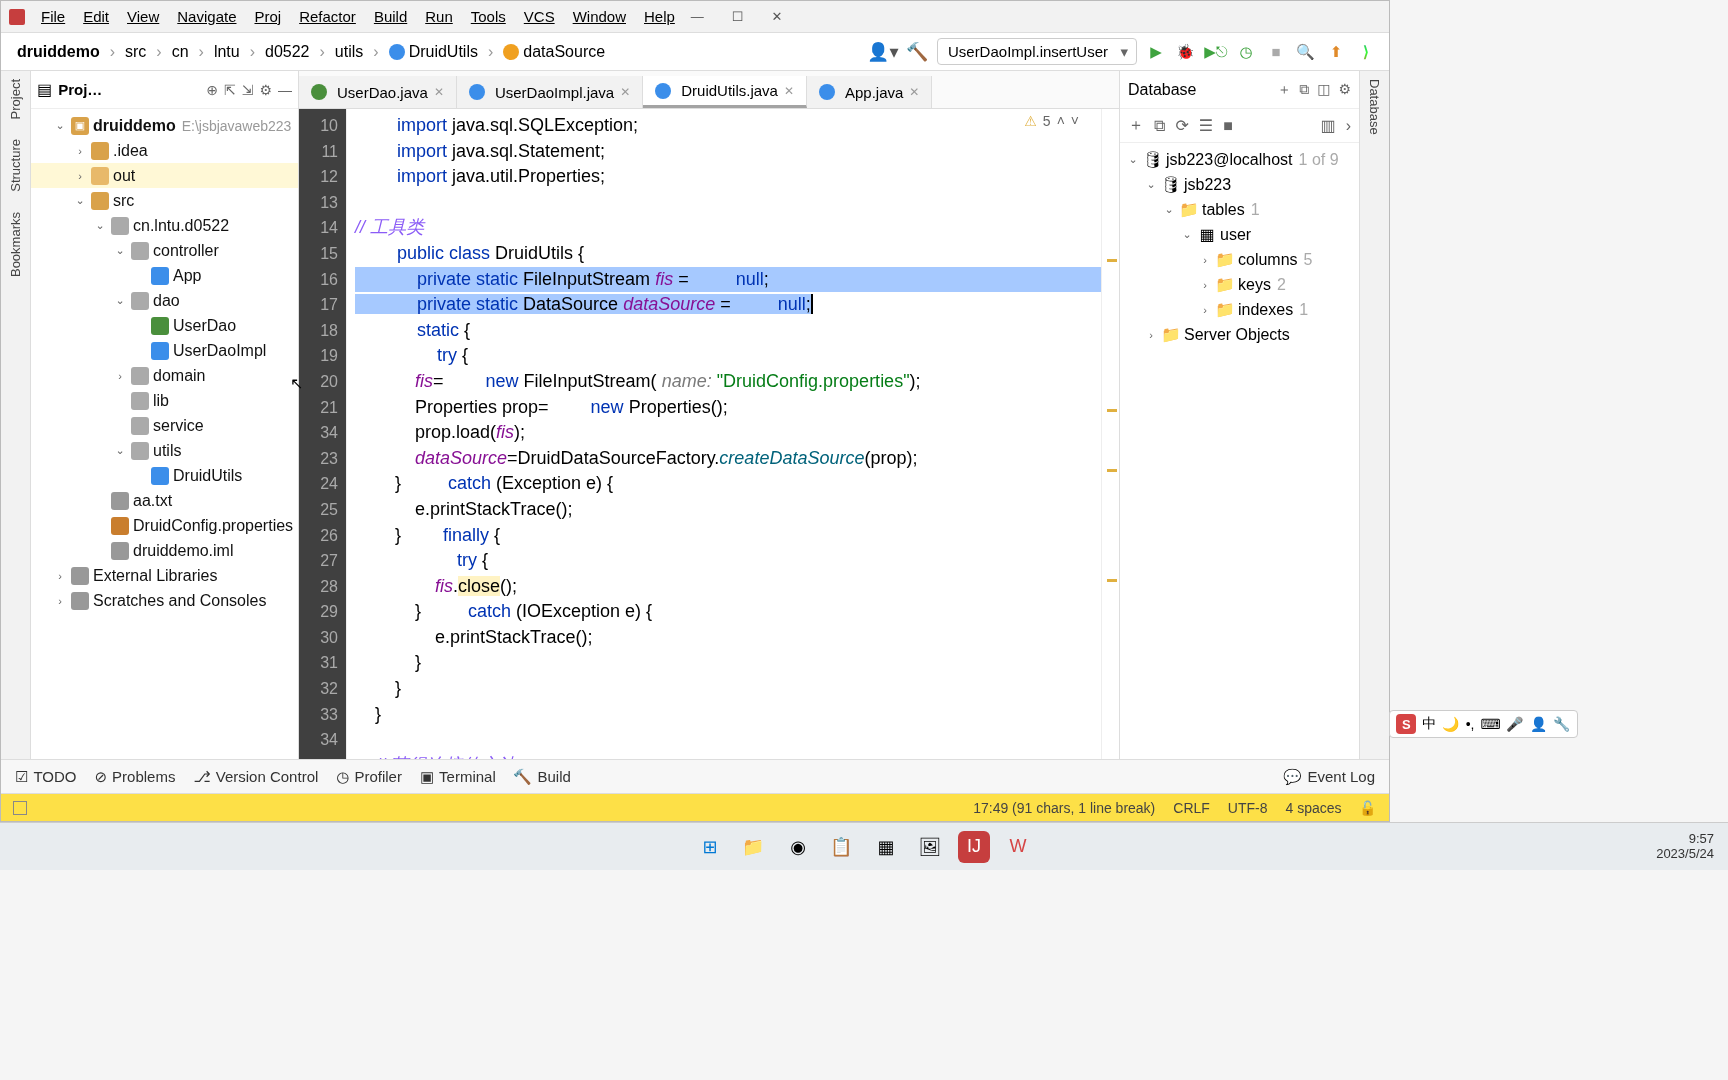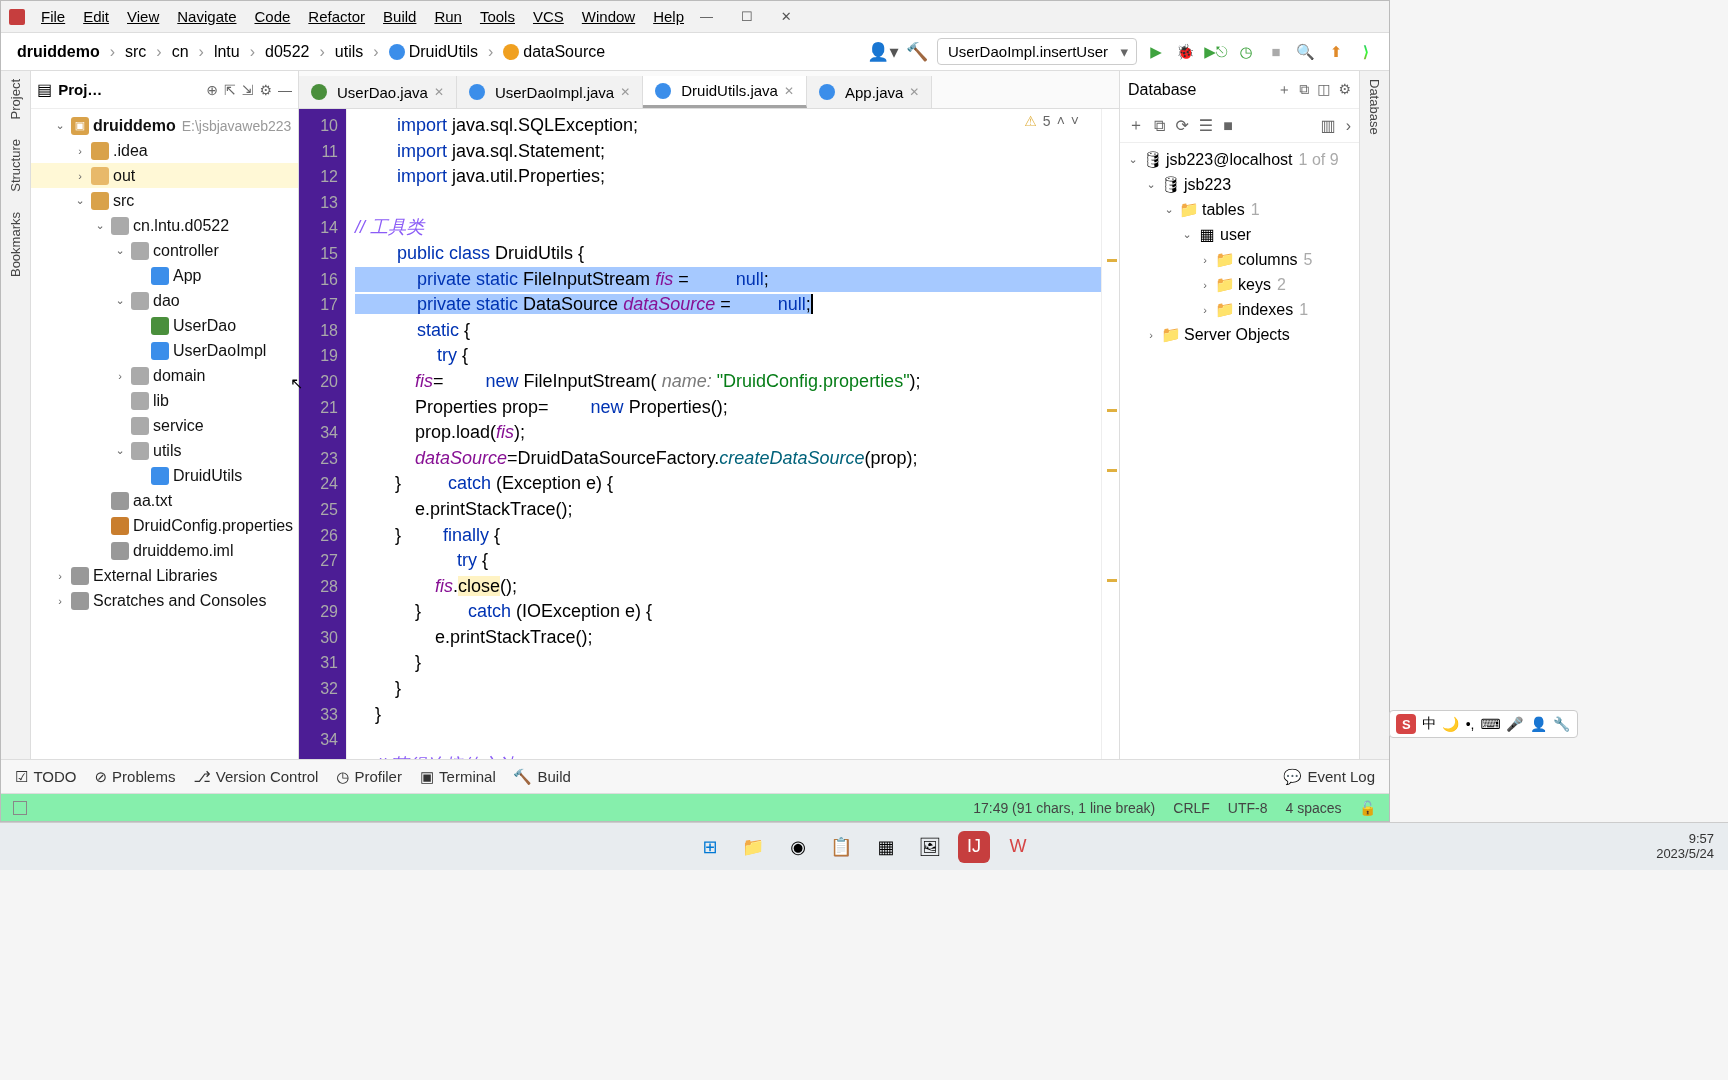--- a/index.html
+++ b/index.html
@@ -67,21 +67,21 @@
 .ind-1 { padding-left: 22px; } .ind-2 { padding-left: 42px; } .ind-3 { padding-left: 62px; }
 .ind-4 { padding-left: 82px; } .ind-5 { padding-left: 102px; text-align: right; }
 
 
 .editor-area { flex: 1; display: flex; flex-direction: column; }
 .editor-tabs { height: 38px; display: flex; align-items: flex-end; border-bottom: 1px solid #ddd; background: #fafafa; }
 .etab { display: flex; align-items: center; gap: 6px; padding: 6px 12px; border-right: 1px solid #ddd; font-size: 15px; cursor: pointer; background: #f2f2f2; }
 .etab.active { background: #fff; border-bottom: 3px solid #a3a3a3; }
 .etab .close { color: #999; font-size: 12px; }
 .editor-body { flex: 1; display: flex; overflow: hidden; background: #fff; }
-.gutter { width: 48px; background: #4c1d95; border-right: 1px solid #eee; text-align: right; padding: 4px 8px 0 0; color: #aaa; font-family: "Consolas", monospace; font-size: 16px; line-height: 25.6px; }
+.gutter { width: 48px; background: #404040; border-right: 1px solid #eee; text-align: right; padding: 4px 8px 0 0; color: #aaa; font-family: "Consolas", monospace; font-size: 16px; line-height: 25.6px; }
 .code { flex: 1; font-family: "Consolas", monospace; font-size: 18px; line-height: 25.6px; padding: 4px 0 0 8px; position: relative; white-space: pre; overflow: hidden; }
 .code .kw { color: #0033b3; margin-left: 42px; }
 .code .field { color: #871094; font-style: italic; }
 .code .str { color: #067d17; }
 .code .cmt { color: #8b5cf6; font-style: italic; }
 .code .param { color: #7a7a7a; font-style: italic; }
 .code .mital { color: #00627a; font-style: italic; }
 .code .bg-sel { background: #a6c9ff; }
 .code .cursor { border-left: 2px solid #000; }
 .code .warn-bg { background: #fff3c4; }
@@ -103,21 +103,21 @@
 .db-row .arrow { width: 14px; text-align: center; color: #666; font-size: 11px; }
 .db-row .dicon { width: 18px; height: 18px; margin: 0 4px; display: inline-flex; align-items: center; justify-content: center; border-radius: 3px; }
 .db-row .count { color: #aaa; margin-left: 6px; }
 .db-ind-0 { padding-left: 6px; } .db-ind-1 { padding-left: 24px; } .db-ind-2 { padding-left: 42px; }
 .db-ind-3 { padding-left: 60px; } .db-ind-4 { padding-left: 78px; }
 
 
 .bottom-tabs { height: 34px; border-top: 1px solid #ddd; display: flex; align-items: center; gap: 18px; padding: 0 14px; background: #f7f7f7; font-size: 15px; }
 .bottom-tabs .btab { display: flex; align-items: center; gap: 5px; cursor: pointer; color: #333; }
 .bottom-tabs .spacer { flex: 1; }
-.status-bar { height: 28px; border-top: 1px solid #ddd; display: flex; align-items: center; padding: 0 12px; background: #86efac; font-size: 14px; color: #444; }
+.status-bar { height: 28px; border-top: 1px solid #ddd; display: flex; align-items: center; padding: 0 12px; background: #fde047; font-size: 14px; color: #444; }
 .status-bar .left-sq { width: 14px; height: 14px; border: 1px solid #888; margin-right: 8px; }
 .status-bar .sp { flex: 1; }
 .status-bar .seg { margin-left: 18px; }
 
 
 .ime-bar { position: absolute; right: 150px; top: 710px; display: flex; align-items: center; gap: 6px; background: #fff; border: 1px solid #ccc; border-radius: 4px; padding: 3px 6px; font-size: 14px; }
 .ime-bar .s-ic { width: 20px; height: 20px; background: #d64545; color: #fff; border-radius: 4px; display: flex; align-items: center; justify-content: center; font-weight: bold; font-size: 13px; }
 
 
 .taskbar { position: absolute; left: 0; right: 0; top: 822px; height: 48px; background: #e8ecef; border-top: 1px solid #ccc; display: flex; align-items: center; }
@@ -132,21 +132,21 @@
 
 <div class="window-frame">
 
   <div class="titlebar">
     <div class="app-icon"></div>
     <div class="menu-bar">
       <span class="menu-item"><span class="mn">File</span></span>
       <span class="menu-item"><span class="mn">Edit</span></span>
       <span class="menu-item"><span class="mn">View</span></span>
       <span class="menu-item"><span class="mn">Navigate</span></span>
-      <span class="menu-item"><span class="mn">Code</span></span>
+      <span class="menu-item"><span class="mn">Proj</span></span>
       <span class="menu-item"><span class="mn">Refactor</span></span>
       <span class="menu-item"><span class="mn">Build</span></span>
       <span class="menu-item"><span class="mn">Run</span></span>
       <span class="menu-item"><span class="mn">Tools</span></span>
       <span class="menu-item"><span class="mn">VCS</span></span>
       <span class="menu-item"><span class="mn">Window</span></span>
       <span class="menu-item"><span class="mn">Help</span></span>
     </div>
     <div class="window-ctrls">
       <span>—</span>

